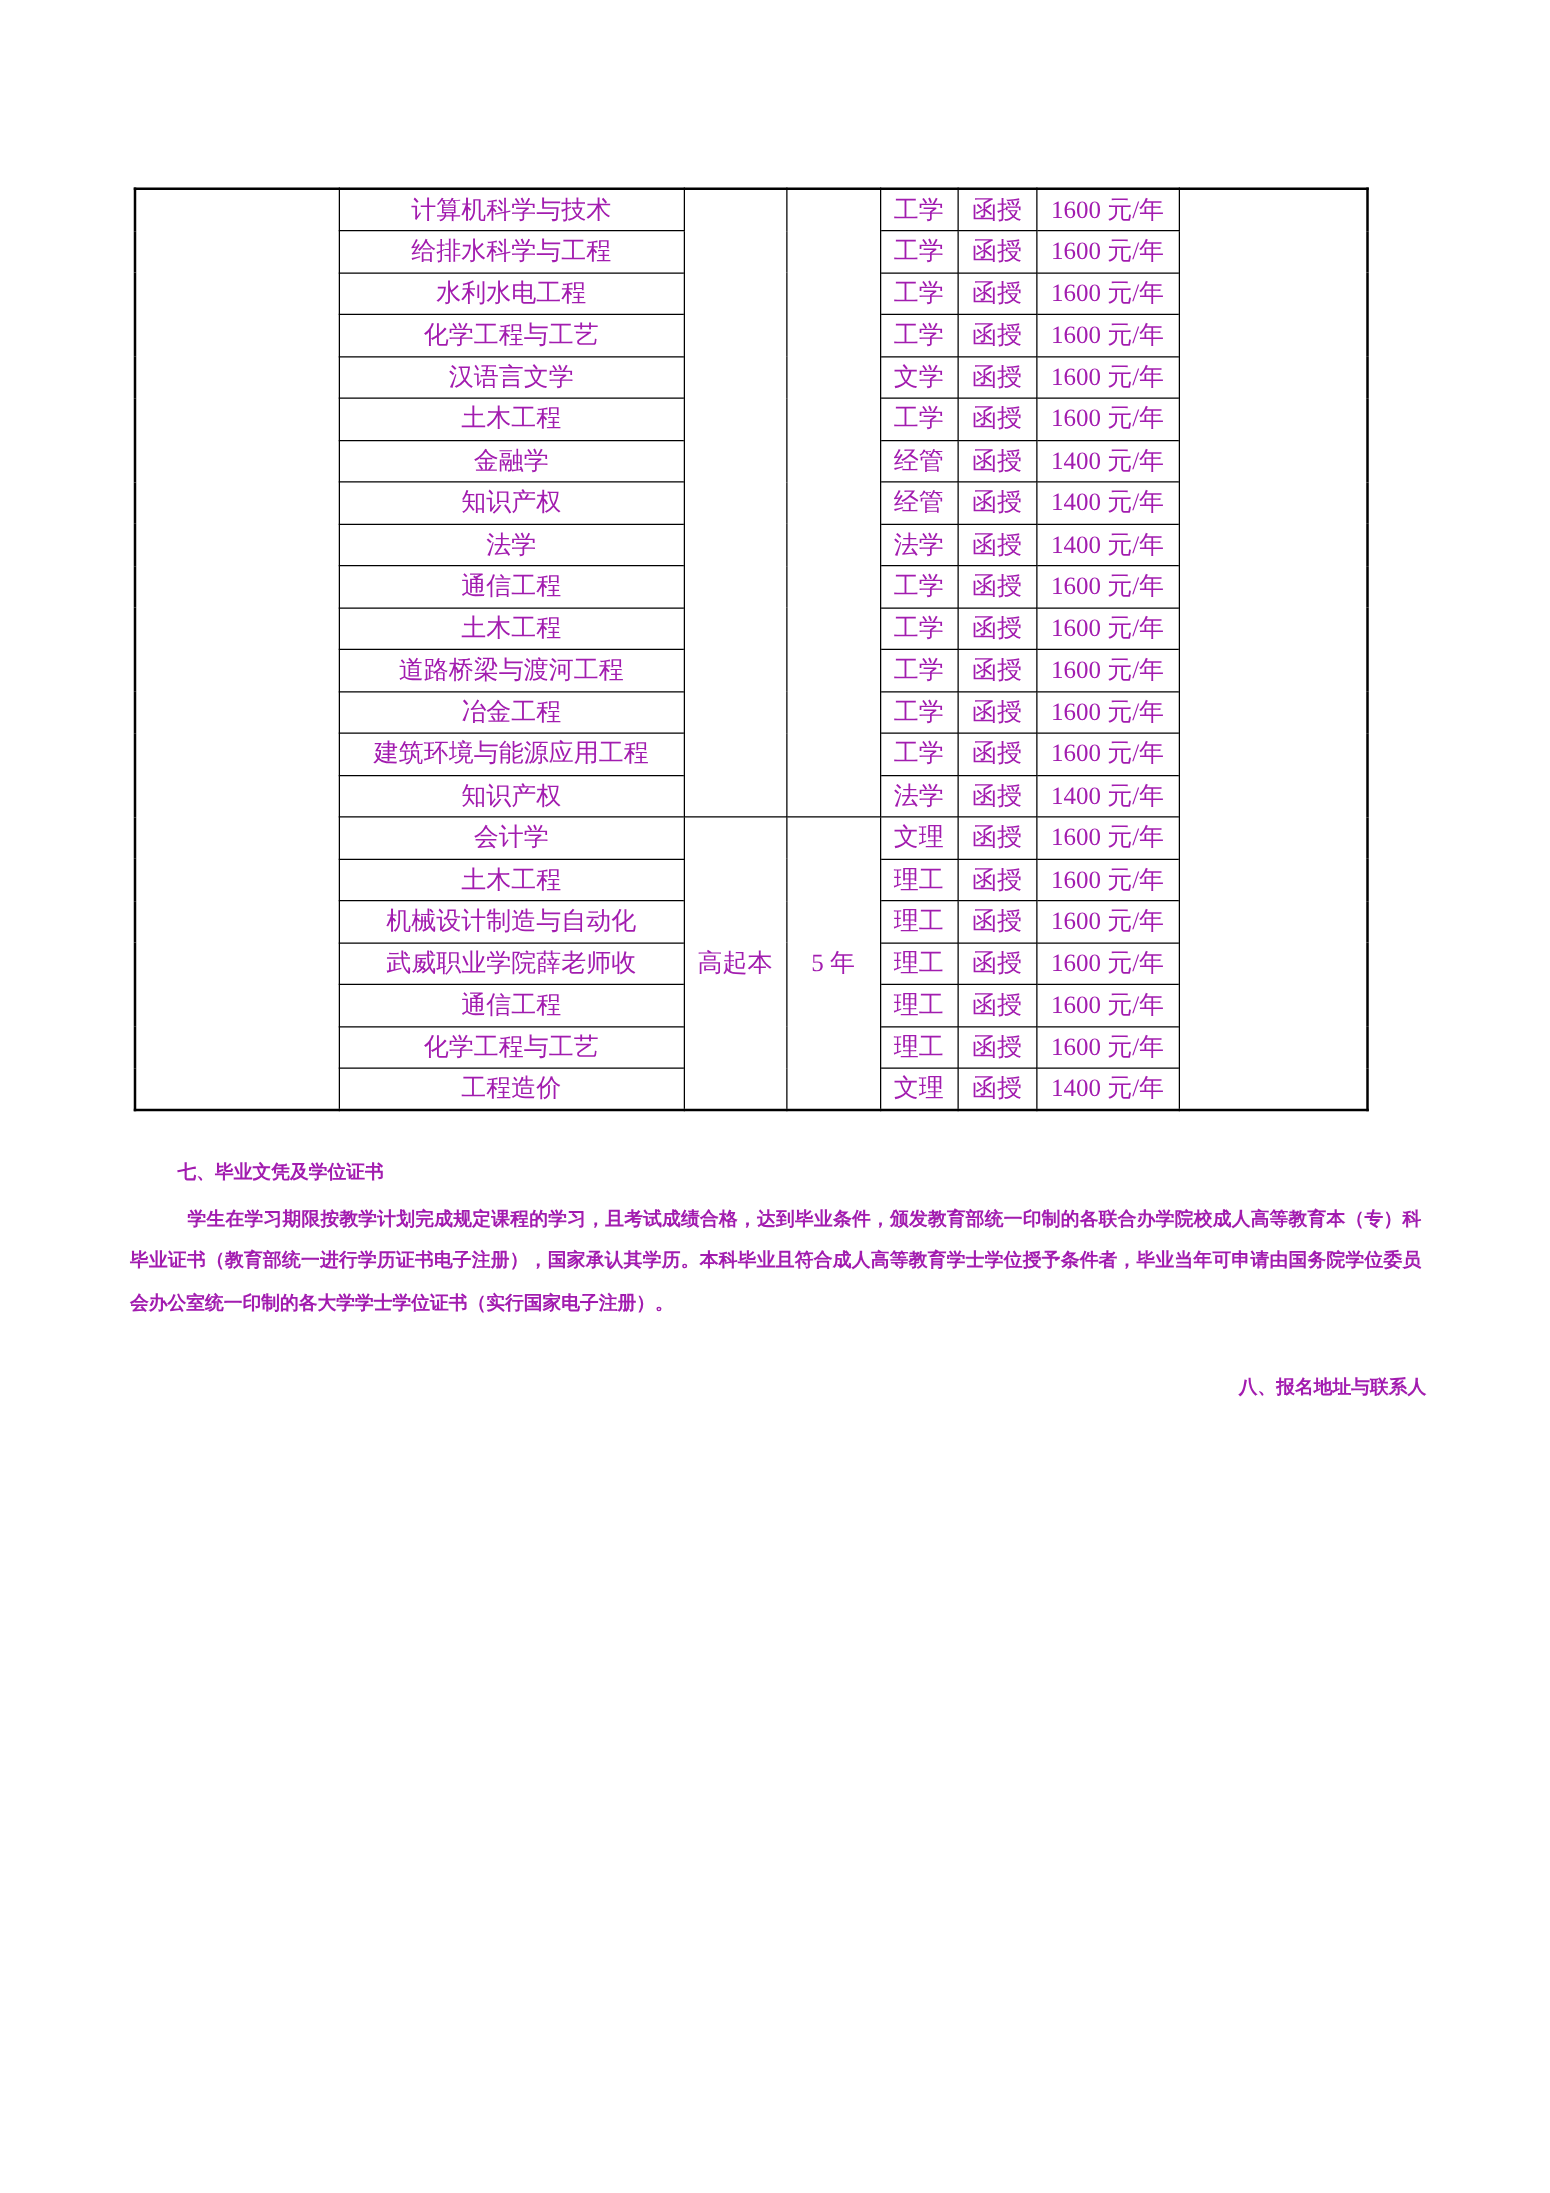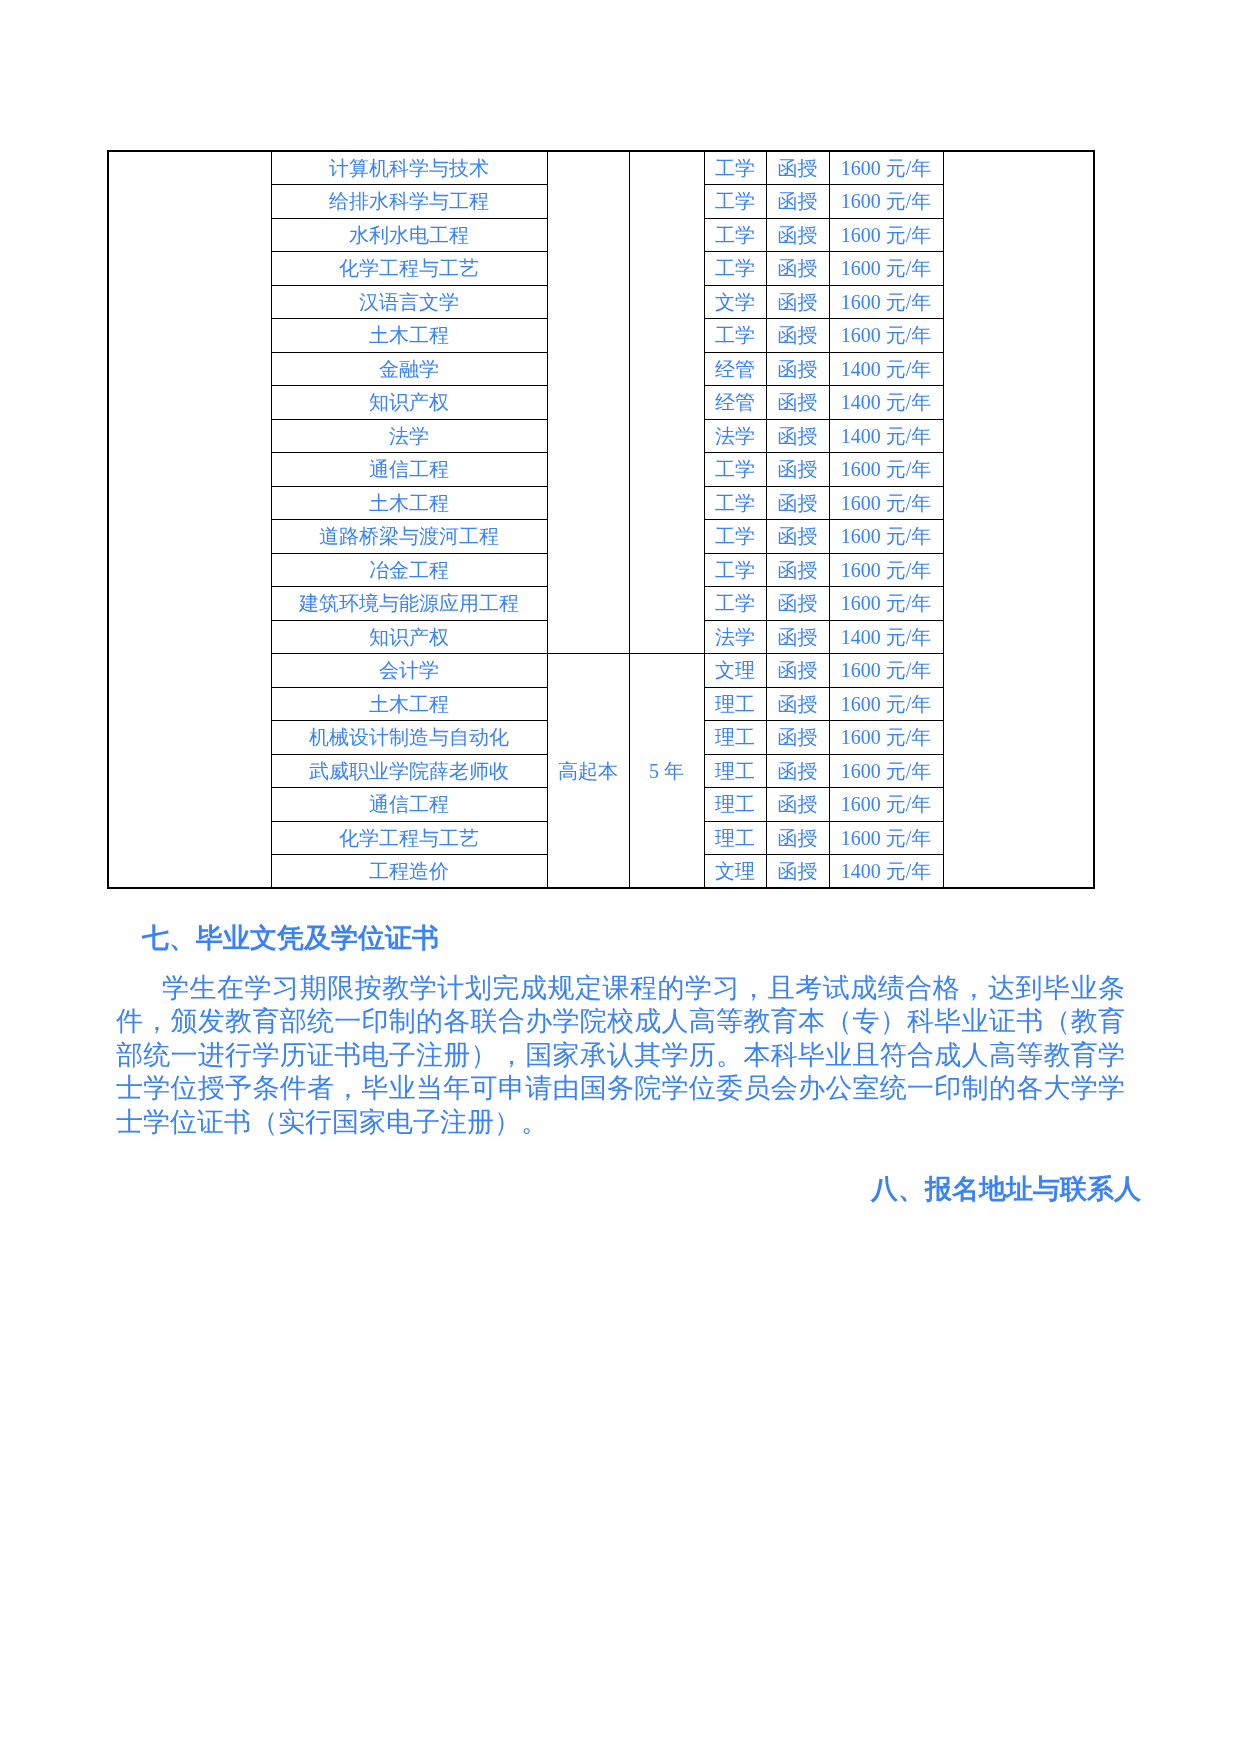--- a/index.html
+++ b/index.html
@@ -3,21 +3,21 @@
 <meta charset="utf-8">
 <style>
   html,body { margin:0; padding:0; background:#8a8a8a; }
   .page {
     position: relative;
     width: 1240px;
     height: 1754px;
     margin: 0 auto;
     background: #ffffff;
     font-family: "Liberation Serif", "DejaVu Serif", serif;
-    color: #3b82f6;
+    color: #a21caf;
   }
   
   table.programs {
     position: absolute;
     left: 107px;
     top: 150px;
     width: 986px;
     border-collapse: collapse;
     table-layout: fixed;
     border: 2px solid #000;
@@ -32,32 +32,33 @@
     overflow: hidden;
     white-space: nowrap;
   }
   table.programs tr { height: 33.5px; }
   
   .textblock {
     position: absolute;
     left: 100px;
     top: 922px;
     width: 1041px;
-    font-size: 27px;
+    font-size: 15px;
     line-height: 33.5px;
   }
   .heading {
     font-weight: bold;
     padding-left: 42px;
   }
   .gap-above { margin-top: 33.5px; text-align: right; }
   .para {
-    margin: 16px;
+    margin: 4px;
     text-indent: 46px;
     text-align: justify;
+    font-weight: bold;
   }
   .line { padding-left: 42px; }
   .contact2 { margin-left: 110px; }
 </style>
 </head>
 <body>
 
 <div class="page">
 
   <table class="programs">

